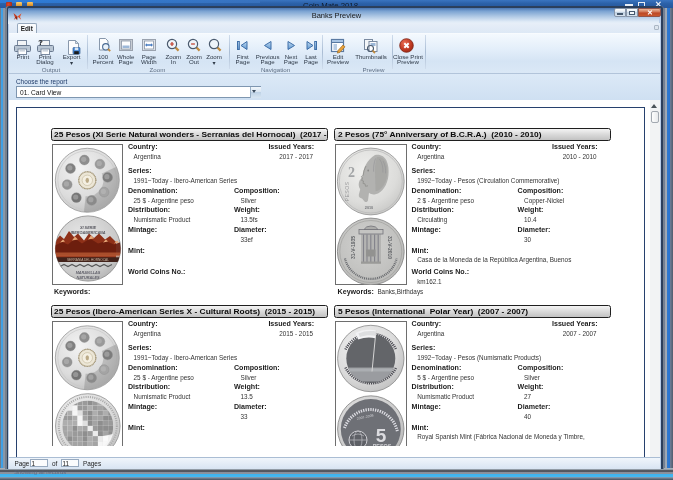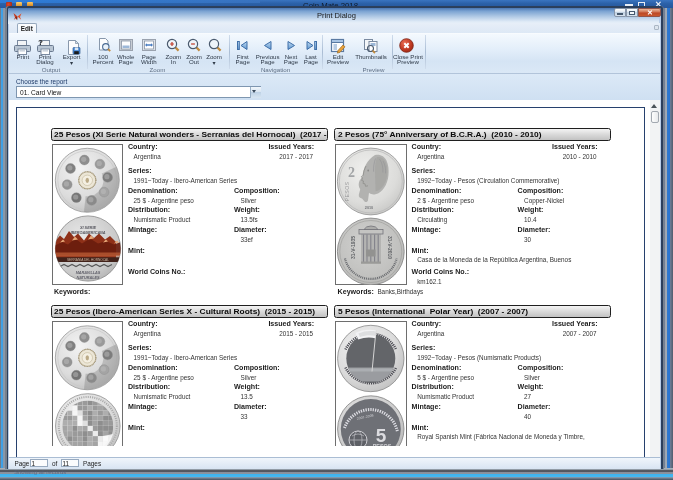--- a/index.html
+++ b/index.html
@@ -21,21 +21,21 @@
 <div class="abs" style="left:638px;top:2px;width:7px;height:5px;border:1.2px solid #e8eef6;"></div>
 <div class="abs" style="left:655px;top:1px;font-size:8px;font-weight:bold;color:#eef2f8;line-height:7px;">✕</div>
 <div class="abs" style="left:0;top:8px;width:5px;height:472px;background:linear-gradient(90deg,#6d7c8e 0,#6d7c8e 1px,#41a3e8 1px,#3d9de4 3px,#8796a8 3px,#8a99ab 5px);"></div>
 <div class="abs" style="left:663px;top:8px;width:10px;height:472px;background:linear-gradient(90deg,#66758a 0,#76839a 2px,#9aa4b0 2px,#a2abb6 4px,#3078cc 4.5px,#2874d2 6.5px,#6a7a92 7.5px,#525c6c 10px);"></div>
 <div class="abs" style="left:0;top:468px;width:673px;height:12px;background:linear-gradient(180deg,#b2bac4 0,#929ca6 1.5px,#565a60 2px,#525660 3.5px,#868e9a 4px,#8b939e 5.5px,#3fb2ee 6.5px,#45b8f0 8.5px,#8095a8 9.5px,#5c6878 11px,#49525e 12px);"></div>
 <div class="abs" style="left:14px;top:468.5px;font-size:6px;color:#55617a;white-space:nowrap;opacity:0.75;">Showing all records</div>
 <div class="abs" style="left:5px;top:6px;width:659px;height:463px;background:#75808e;border-radius:4px 4px 0 0;"></div>
 <div class="abs" style="left:6.8px;top:6px;width:656px;height:463px;background:#2b3f5c;border-radius:3px 3px 0 0;"></div>
 <div class="abs" style="left:8.2px;top:8px;width:653.1px;height:461px;background:#b9cde8;border-radius:2px 2px 0 0;"></div>
 <div class="abs" style="left:8.2px;top:8px;width:651.3px;height:16px;background:linear-gradient(180deg,#4a77b4 0,#7ba3d2 20%,#b3cbe6 55%,#dfeaf6 85%,#eaf2fa 100%);border-radius:2px 2px 0 0;"></div>
-<div class="abs" style="left:0;top:11px;width:673px;text-align:center;font-size:7.5px;color:#1a1a1a;">Print Dialog</div>
+<div class="abs" style="left:0;top:11px;width:673px;text-align:center;font-size:7.5px;color:#1a1a1a;">Banks Preview</div>
 <svg class="abs" style="left:13px;top:12px" width="9" height="9" viewBox="0 0 9 9">
 <path d="M4.5 4.5 L0.5 1 L2 5.5 L0.8 8 Z" fill="#c43a20"></path>
 <path d="M4.5 4.5 L8.5 1.2 L7 5 L8.2 7.8 Z" fill="#e05530"></path>
 <path d="M4.5 4.5 L2 5.5 L4.2 8.2 Z" fill="#8a2414"></path>
 </svg>
 <div class="abs" style="left:614px;top:8px;width:12px;height:9px;background:linear-gradient(180deg,#fdfefe,#dce6f0 45%,#c2d2e2 50%,#d8e4f0);border:1px solid #8795a8;border-radius:2px 0 0 2px;"></div>
 <div class="abs" style="left:617px;top:13px;width:6px;height:1.5px;background:#45586e;"></div>
 <div class="abs" style="left:626px;top:8px;width:12px;height:9px;background:linear-gradient(180deg,#fdfefe,#dce6f0 45%,#c2d2e2 50%,#d8e4f0);border:1px solid #8795a8;"></div>
 <div class="abs" style="left:629px;top:10.5px;width:5.5px;height:4.5px;border:1.2px solid #45586e;background:#f4f8fc;"></div>
 <div class="abs" style="left:638px;top:8px;width:23px;height:9px;background:linear-gradient(180deg,#e8b89c,#cf7252 45%,#bc4826 55%,#c9582e);border:1px solid #92544a;border-radius:0 2px 2px 0;"></div>

